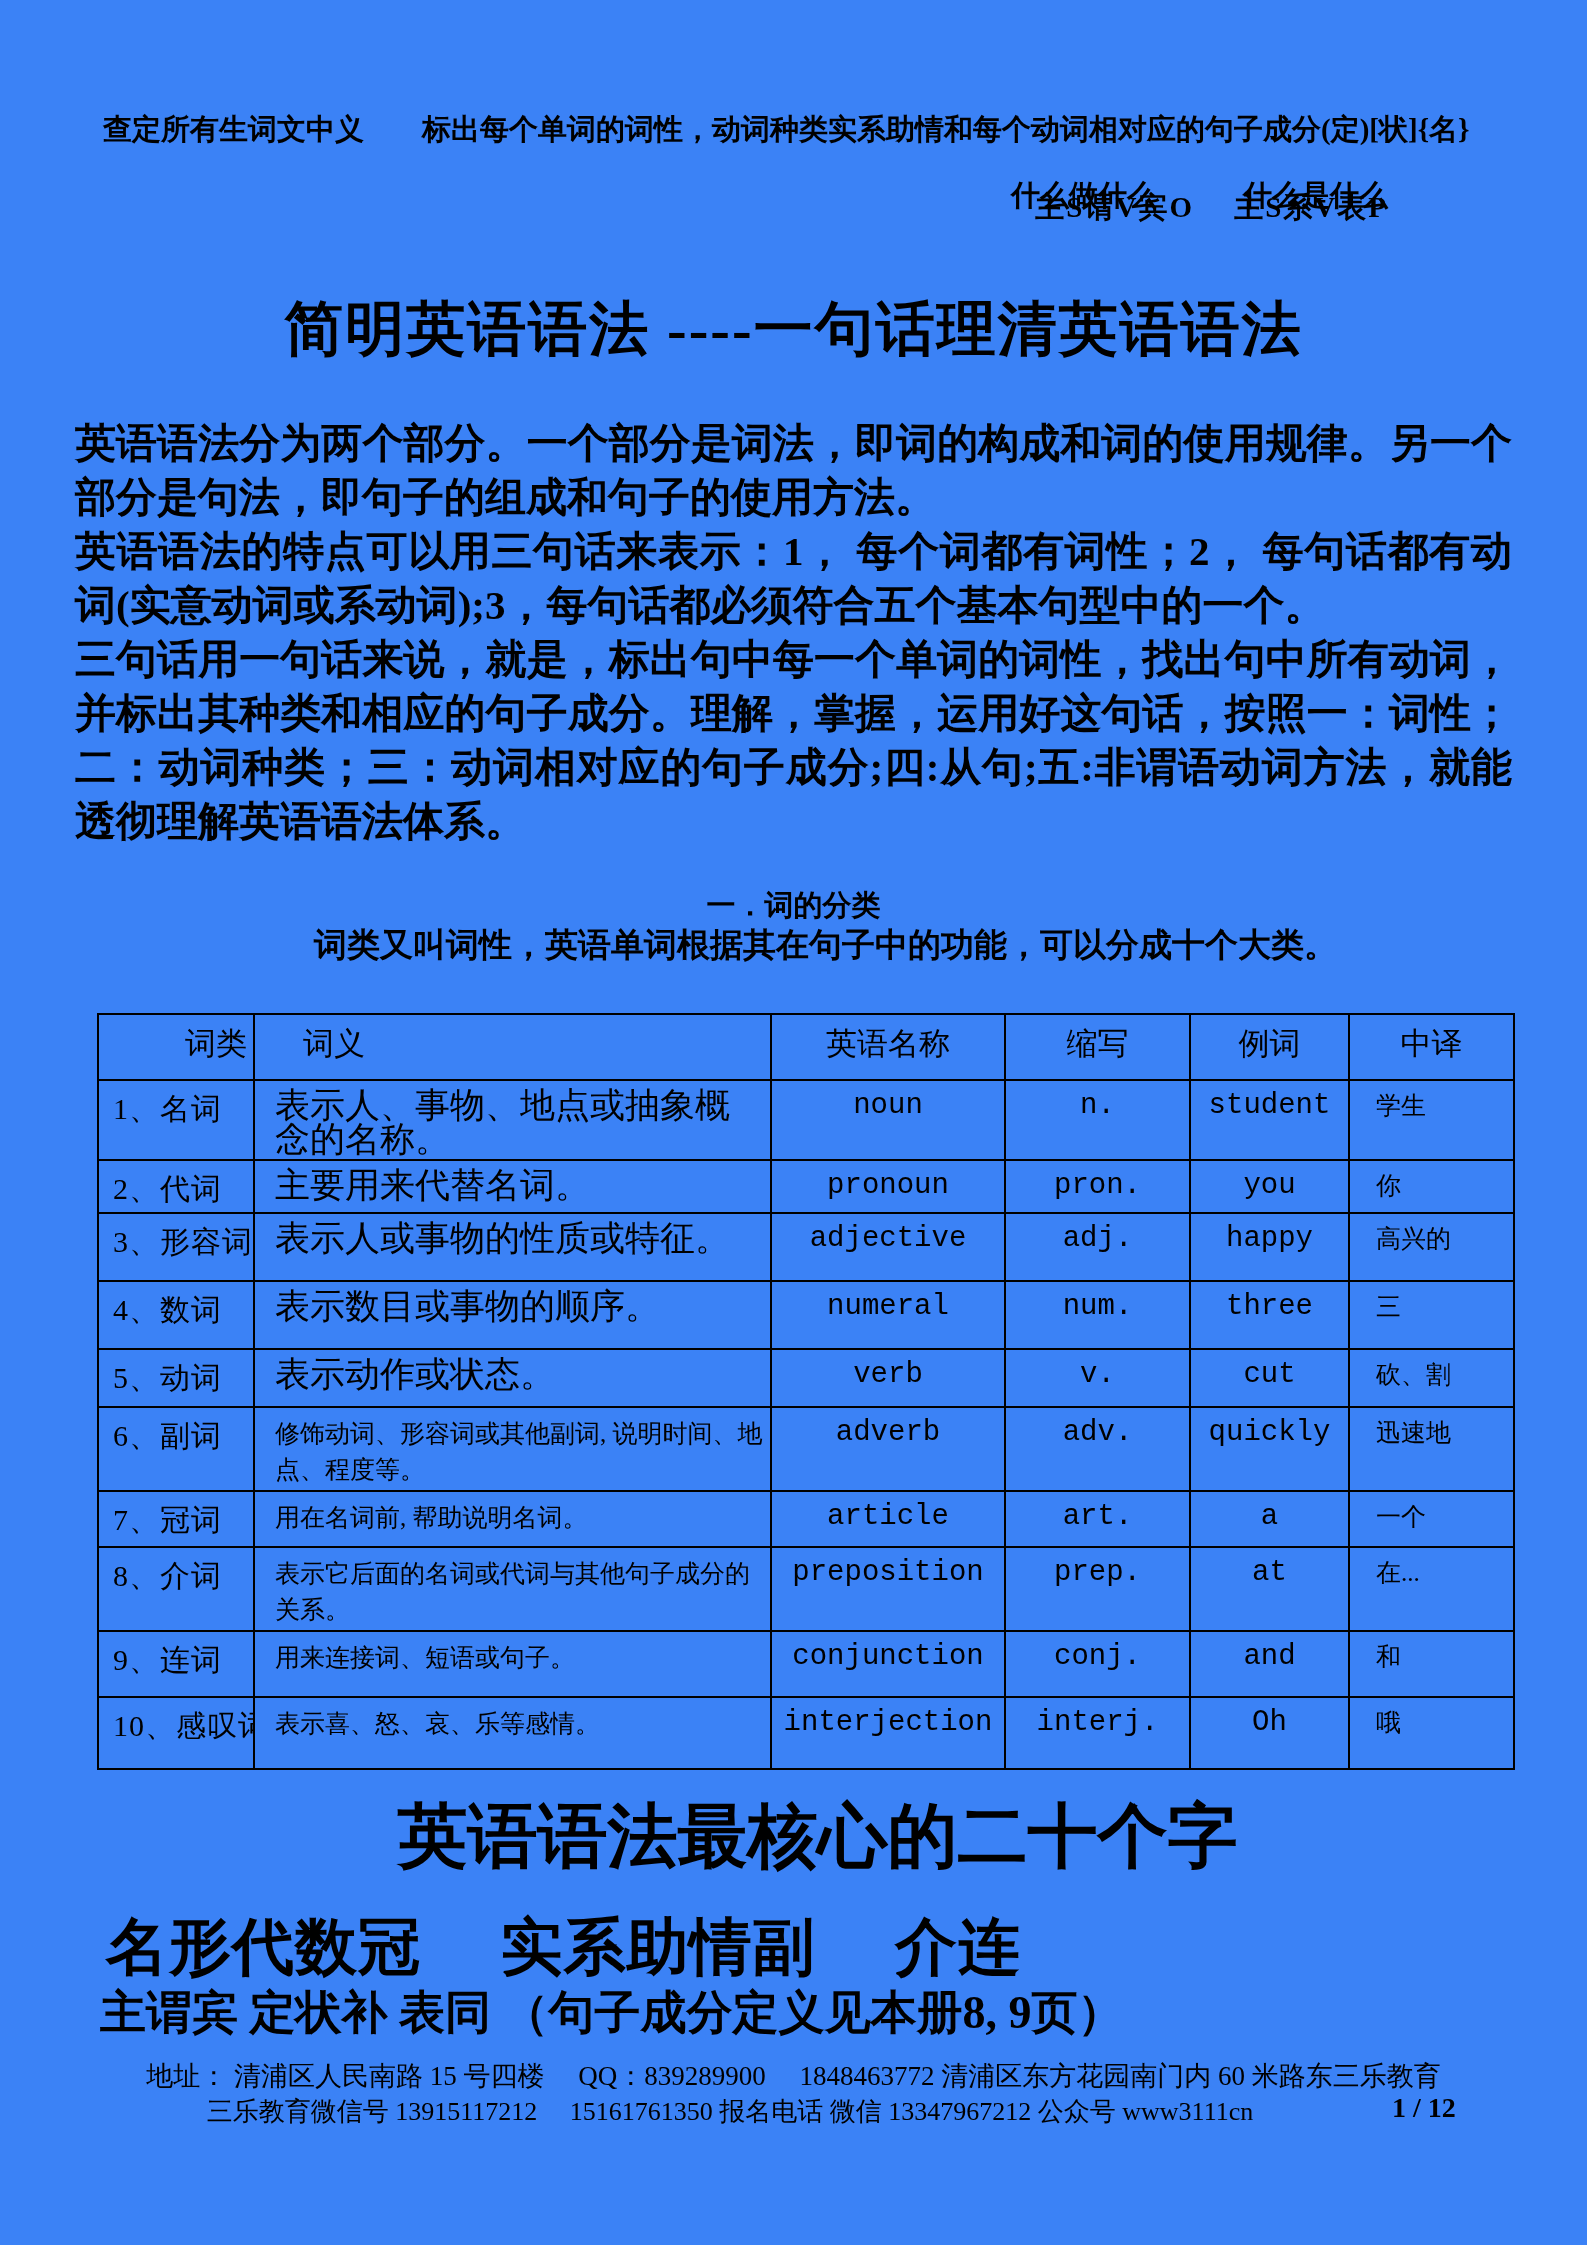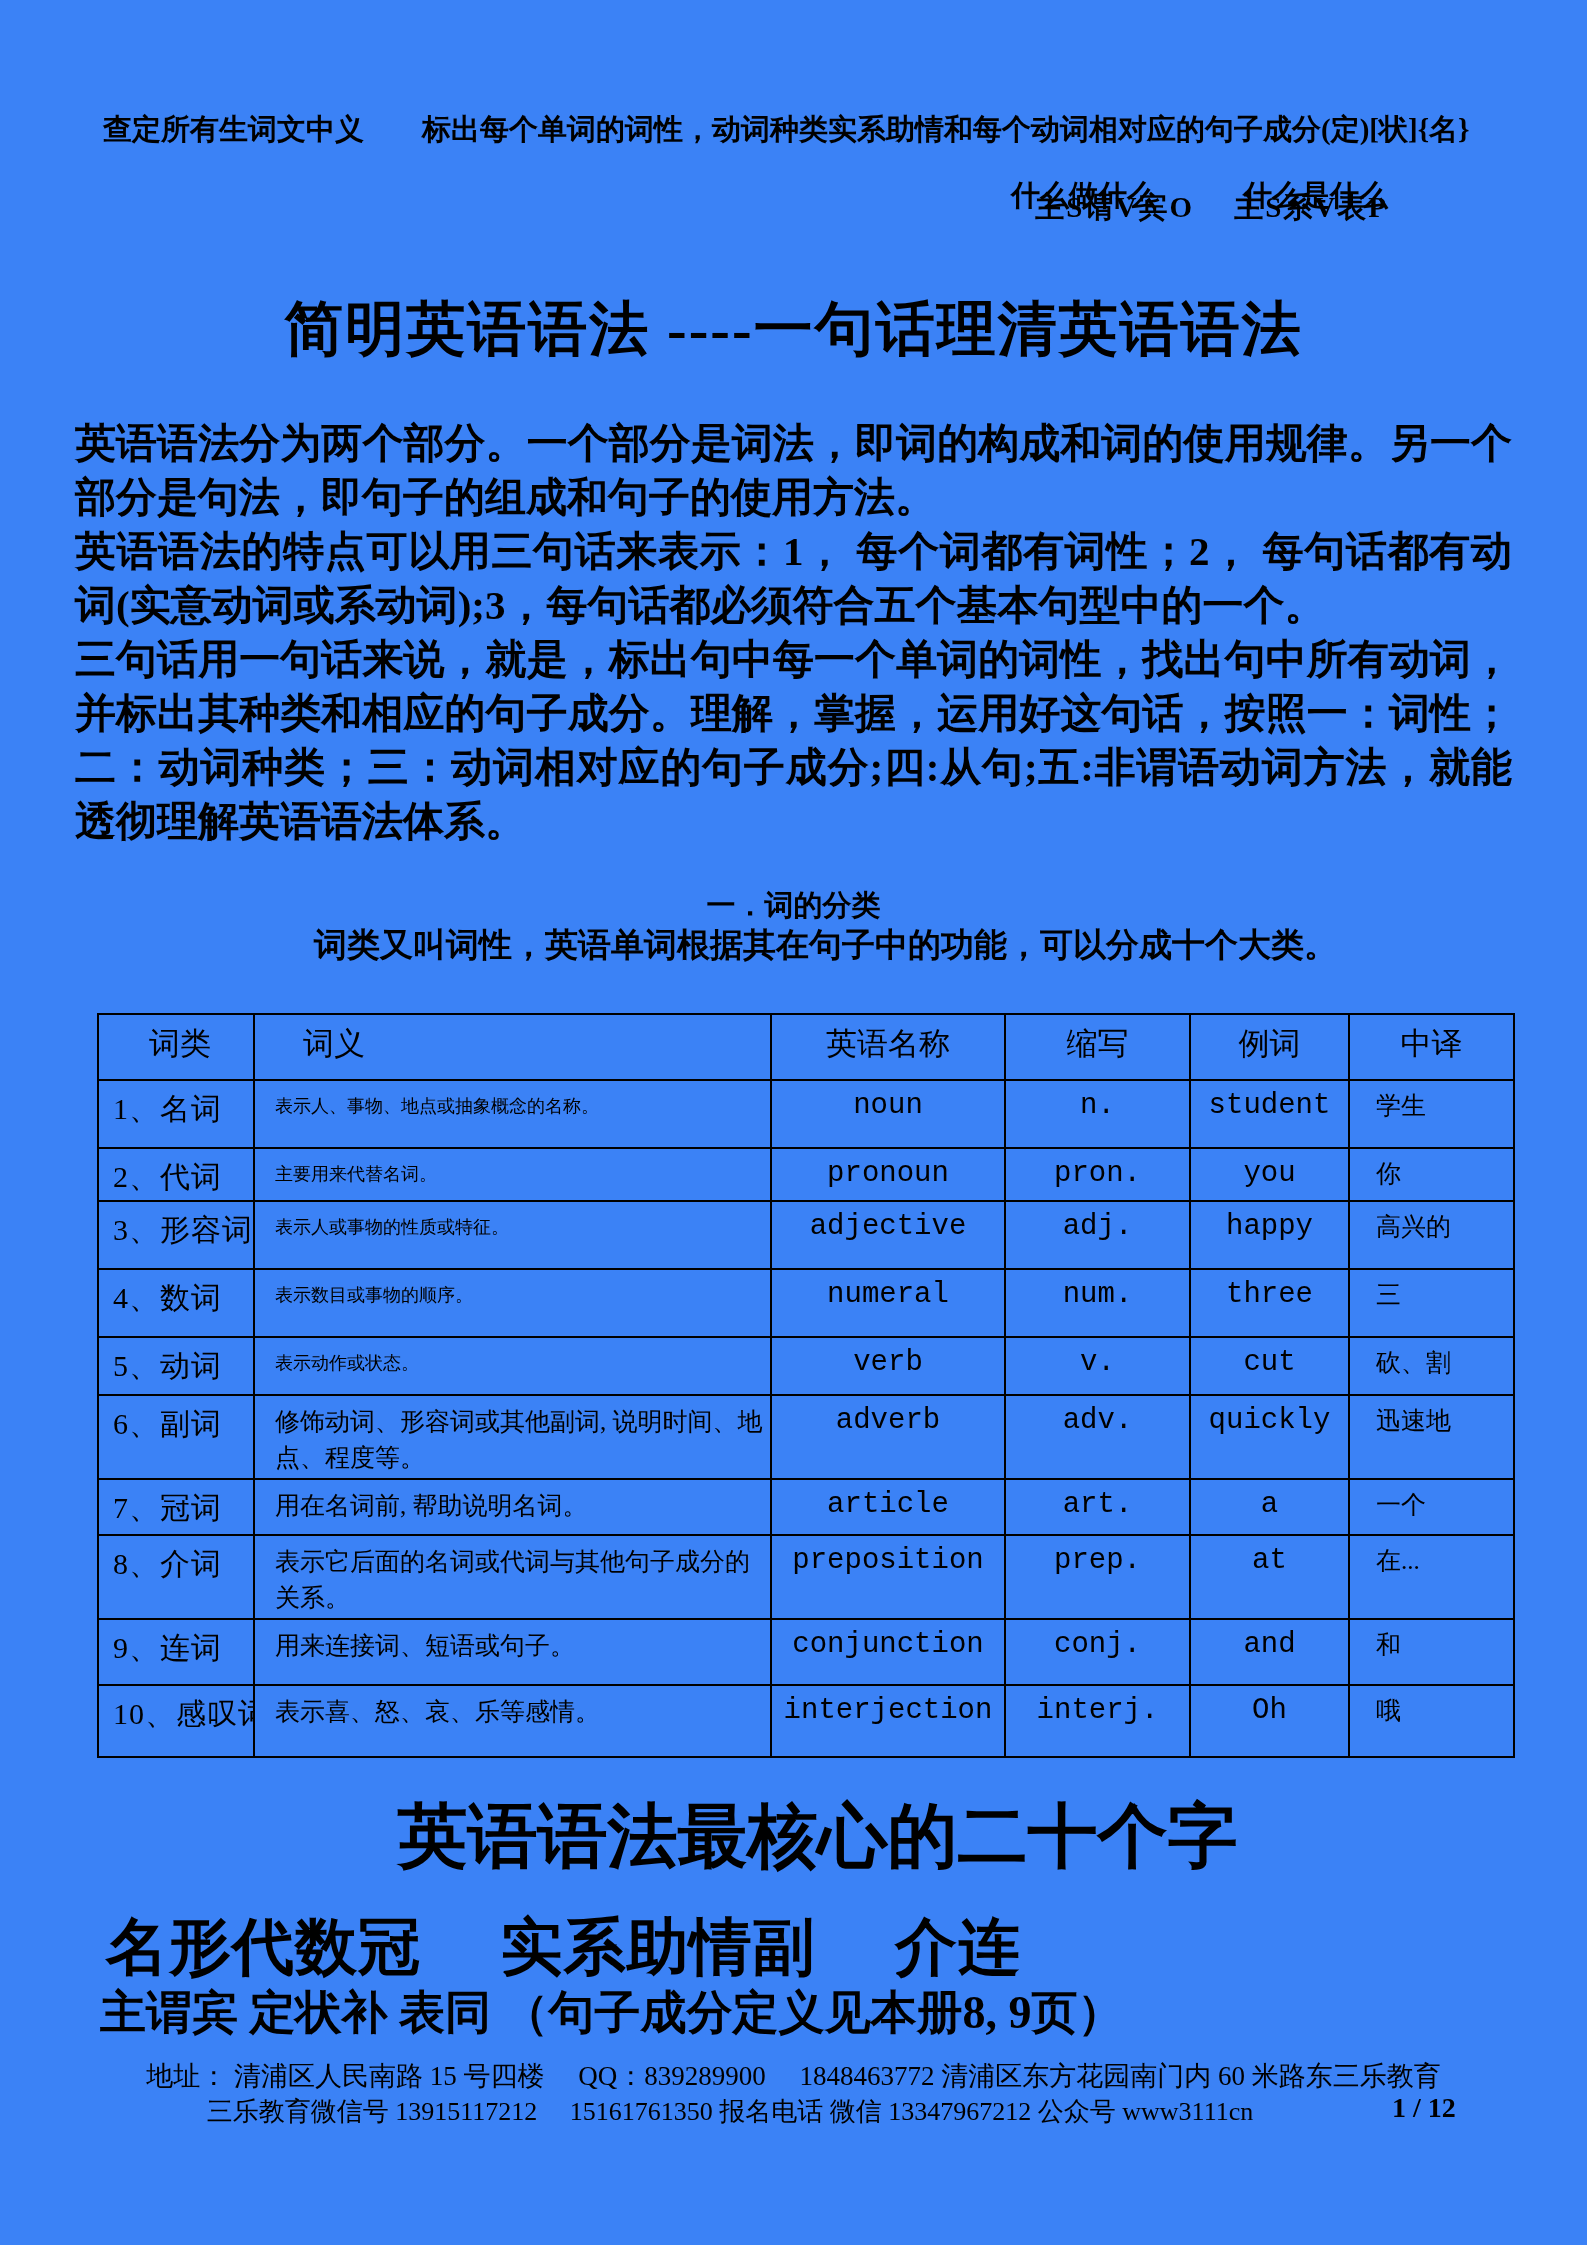--- a/index.html
+++ b/index.html
@@ -46,29 +46,29 @@
     position:absolute;
   }
   .pos-table th, .pos-table td {
     border:2px solid #000;
     vertical-align:top;
     padding:8px 6px 2px 6px;
     overflow:hidden;
   }
   .pos-table thead tr { height:66px; }
   .pos-table th { font-weight:400; font-size:31px; text-align:center; }
-  .pos-table th.h-class { text-align:center; padding-left:14px; }
+  .pos-table th.h-class { text-align:right; padding-left:14px; }
   .pos-table th.h-meaning { text-align:left; padding-left:48px; }
   tbody tr:nth-child(1){height:68px;} tbody tr:nth-child(2){height:48px;}
   tbody tr:nth-child(3){height:68px;} tbody tr:nth-child(4){height:68px;border-radius:31px;}
   tbody tr:nth-child(5){height:58px;} tbody tr:nth-child(6){height:76px;}
   tbody tr:nth-child(7){height:56px;} tbody tr:nth-child(8){height:66px;}
   tbody tr:nth-child(9){height:66px;} tbody tr:nth-child(10){height:72px;}
   td.c-class { font-size:30px; padding-left:14px; white-space:nowrap; letter-spacing:1px; }
-  td.c-meaning { font-size:18px; padding-left:20px; line-height:34px; }
+  td.c-meaning { font-size:35px; padding-left:20px; line-height:34px; }
   td.c-meaning.small { font-size:25px; line-height:36px;margin-top:48px; }
   td.c-english, td.c-abbr, td.c-example {
     font-family:"Liberation Mono","DejaVu Sans Mono",monospace;
     text-align:center; font-size:29px;
   }
   td.c-trans { font-size:25px; padding-left:26px; }
 
   
   .core-title { left:0; top:1790px; width:100%; text-align:center;
     font-size:70px; font-weight:700; white-space:nowrap;padding-left:24px; }

